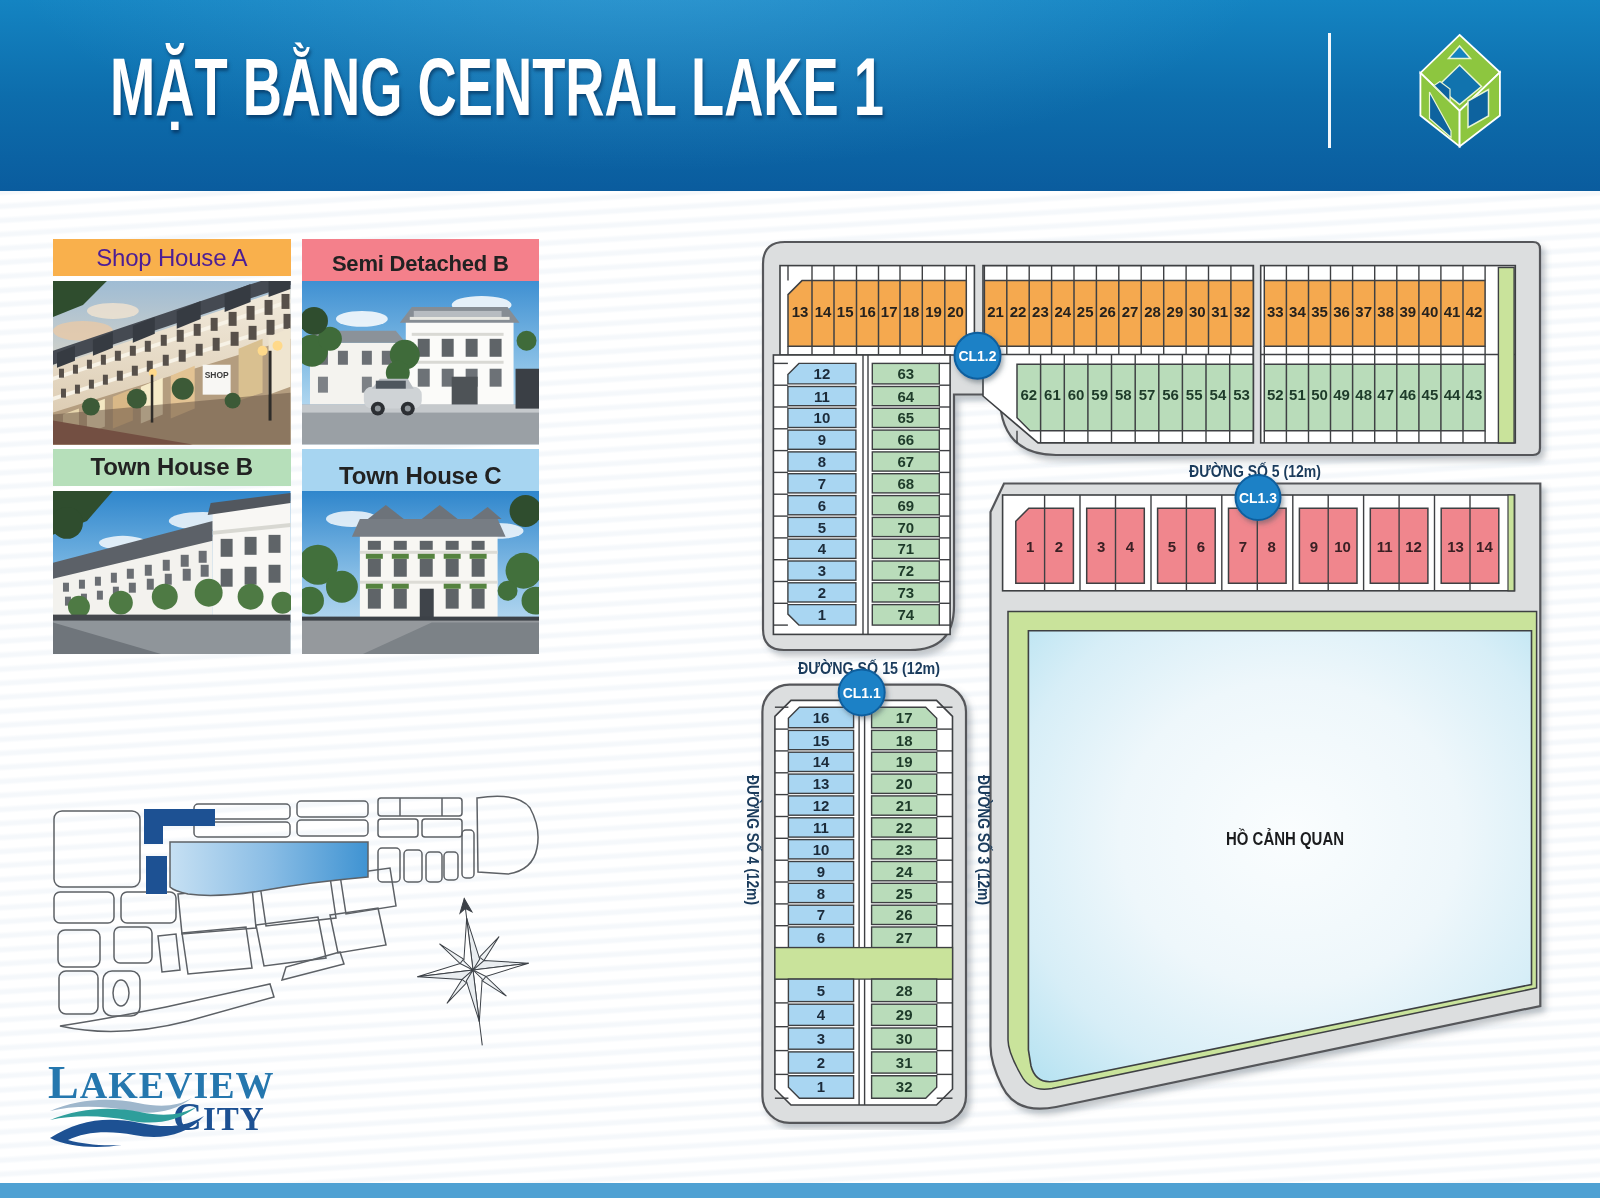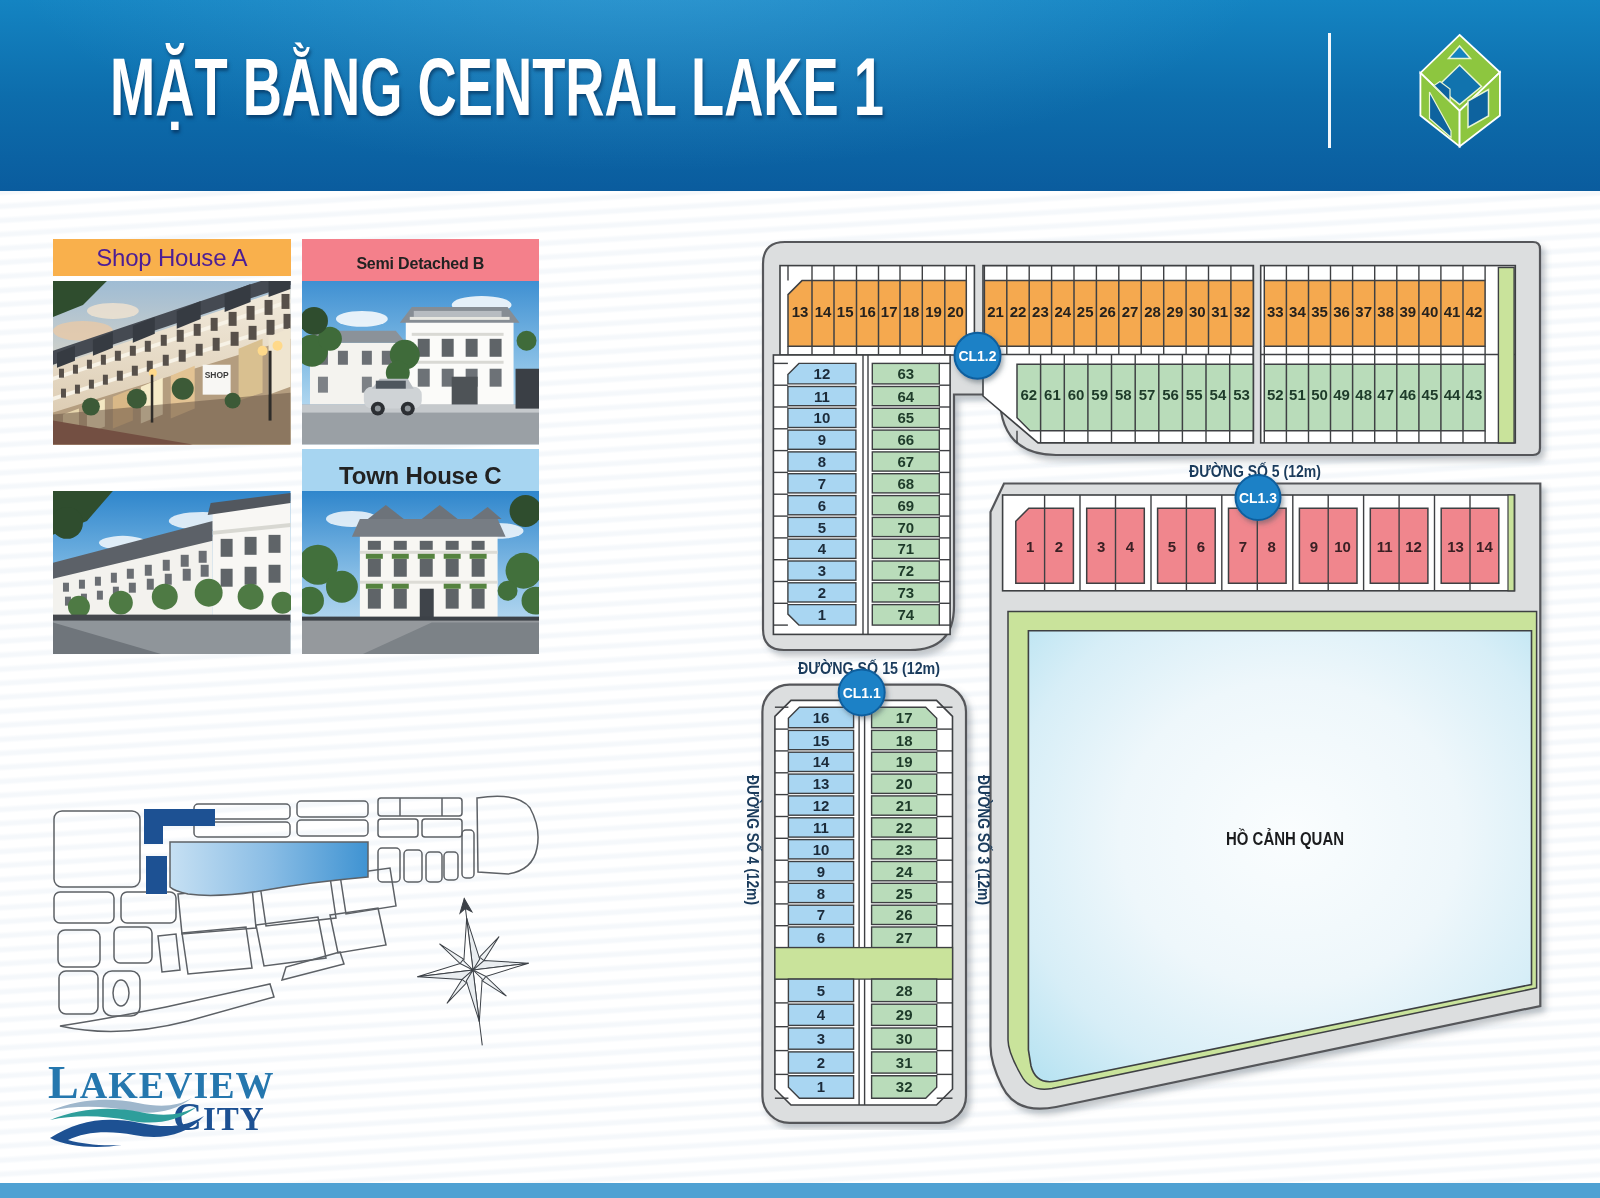--- a/index.html
+++ b/index.html
@@ -125,21 +125,21 @@
   <g fill="#2f4d2e">
         <polygon points="0,0 54,0 30,24 0,36"></polygon>
       </g>
   <circle cx="210" cy="70" r="5" fill="#ffd98a"></circle>
       <circle cx="225" cy="65" r="5" fill="#ffd98a"></circle>
   <rect x="216" y="70" width="3" height="70" fill="#2e2c29"></rect>
   <circle cx="100" cy="92" r="4" fill="#ffd98a"></circle>
       <rect x="98" y="94" width="2.5" height="48" fill="#2e2c29"></rect>
 </svg>
 
-<div class="abs" style="left:301.5px;top:239.3px;width:237.5px;height:50px;background:#f4808b;display:flex;align-items:center;justify-content:center;font-size:16px;font-weight:bold;color:#222;letter-spacing:-0.2px;">Semi Detached B</div>
+<div class="abs" style="left:301.5px;top:239.3px;width:237.5px;height:50px;background:#f4808b;display:flex;align-items:center;justify-content:center;font-size:22px;font-weight:bold;color:#222;letter-spacing:-0.2px;">Semi Detached B</div>
 
 <svg class="abs" style="left:301.5px;top:281.4px;" width="237.5" height="163.5" viewBox="0 0 238 164" preserveAspectRatio="none">
   <defs>
     <linearGradient id="sky2" x1="0" y1="0" x2="0" y2="1">
       <stop offset="0" stop-color="#3f90d2"></stop>
           <stop offset="0.55" stop-color="#8fc4e8"></stop>
           <stop offset="1" stop-color="#d5ebf7"></stop>
     </linearGradient>
   </defs>
   <rect width="238" height="164" fill="url(#sky2)"></rect>
@@ -190,20 +190,21 @@
     <rect x="62" y="106" width="58" height="22" rx="8" fill="#cfd3d6"></rect>
     <path d="M70,108 L112,108 L106,98 L78,98 Z" fill="#b8bdc2"></path>
     <rect x="74" y="100" width="30" height="8" fill="#4e565e"></rect>
     <circle cx="76" cy="128" r="7" fill="#2c2f33"></circle>
         <circle cx="106" cy="128" r="7" fill="#2c2f33"></circle>
     <circle cx="76" cy="128" r="3" fill="#8f959a"></circle>
         <circle cx="106" cy="128" r="3" fill="#8f959a"></circle>
   </g>
 </svg>
 
+<div class="abs" style="left:53px;top:448.6px;width:237.5px;height:37.2px;background:#b6dfba;display:flex;align-items:center;justify-content:center;font-size:24px;font-weight:bold;color:#222;letter-spacing:-0.2px;">Town House B</div>
 
 <svg class="abs" style="left:53px;top:490.7px;" width="237.5" height="163.5" viewBox="0 0 238 164" preserveAspectRatio="none">
   <defs>
     <linearGradient id="sky3" x1="0" y1="0" x2="0" y2="1">
       <stop offset="0" stop-color="#2f86cc"></stop>
           <stop offset="0.5" stop-color="#7db9e4"></stop>
           <stop offset="1" stop-color="#cfe8f6"></stop>
     </linearGradient>
   </defs>
   <rect width="238" height="164" fill="url(#sky3)"></rect>

